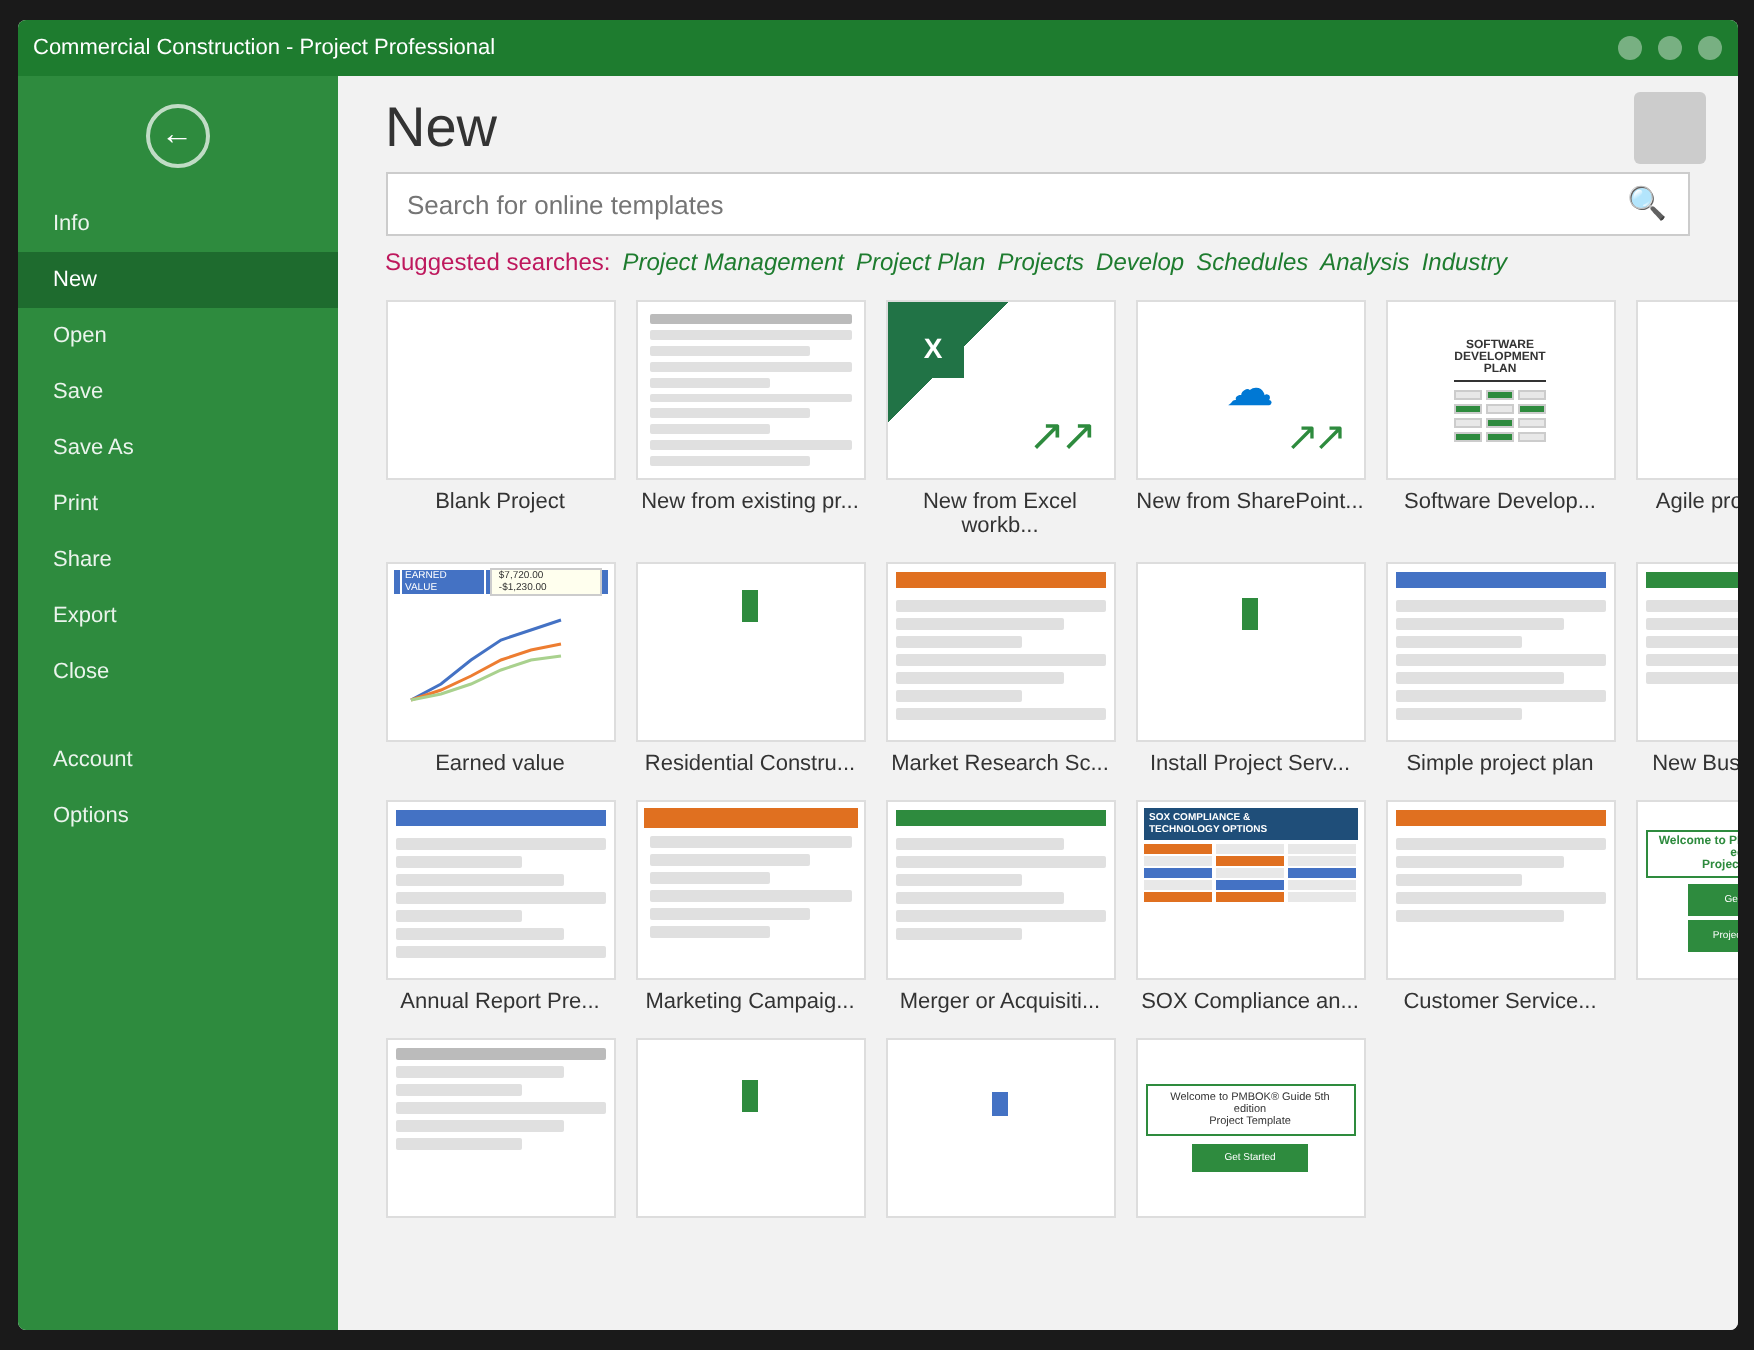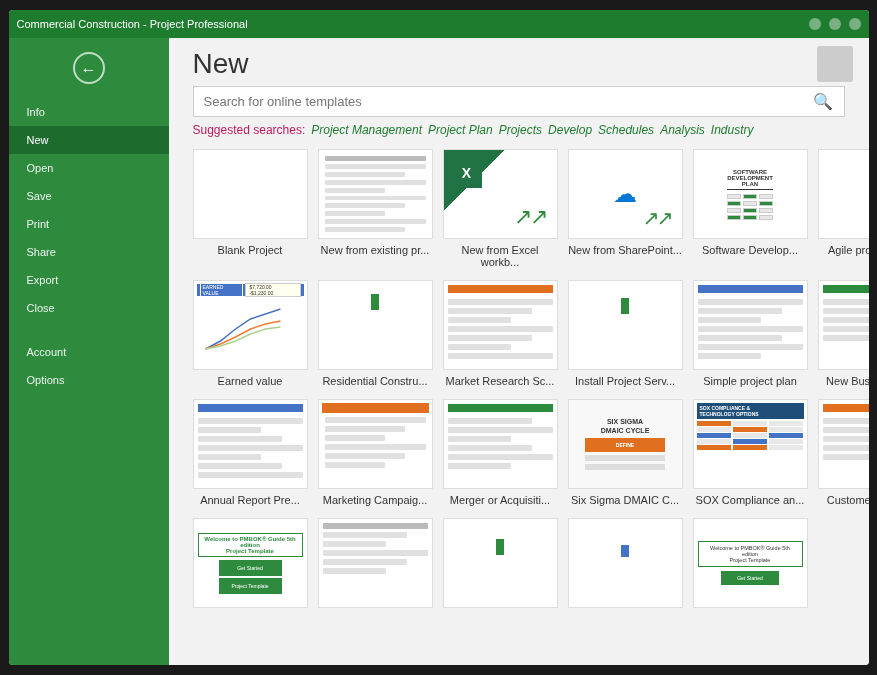--- a/index.html
+++ b/index.html
@@ -382,20 +382,21 @@
       <div class="sidebar-back">
         <div class="back-circle">
           <span>←</span>
         </div>
       </div>
       <div class="sidebar-nav">
         <div class="nav-item">Info</div>
         <div class="nav-item active">New</div>
         <div class="nav-item">Open</div>
         <div class="nav-item">Save</div>
+        <div class="nav-item">Save As</div>
         <div class="nav-item">Print</div>
         <div class="nav-item">Share</div>
         <div class="nav-item">Export</div>
         <div class="nav-item">Close</div>
       </div>
       <div class="sidebar-divider"></div>
       <div class="nav-item">Account</div>
       <div class="nav-item">Options</div>
     </div>
     <div class="main-content">
@@ -669,33 +670,20 @@
                 <div class="thumb-line"></div>
                 <div class="thumb-line short"></div>
                 <div class="thumb-line medium"></div>
                 <div class="thumb-line"></div>
                 <div class="thumb-line short"></div>
               </div>
             </div>
             <div class="template-label">Merger or Acquisiti...</div>
           </div>
 
-          <div class="template-item">
-            <div class="template-thumb">
-              <div class="sixsigma-thumb" style="width:100%;height:100%;background:#f8f8f8;display:flex;flex-direction:column;align-items:center;justify-content:center;gap:3px;padding:6px;">
-                <div style="font-size:7px;font-weight:bold;color:#333;text-align:center;line-height:1.2;">SIX SIGMA<br>DMAIC CYCLE</div>
-                <div style="width:80%;height:14px;background:#e07020;display:flex;align-items:center;justify-content:center;">
-                  <span style="font-size:5px;color:white;font-weight:bold;">DEFINE</span>
-                </div>
-                <div style="width:80%;height:6px;background:#ddd;"></div>
-                <div style="width:80%;height:6px;background:#ddd;"></div>
-              </div>
-            </div>
-            <div class="template-label">Six Sigma DMAIC C...</div>
-          </div>
 
           <div class="template-item">
             <div class="template-thumb">
               <div class="sox-thumb" style="width:100%;height:100%;">
                 <div class="sox-title-bar">
                   <div class="sox-title-text">SOX COMPLIANCE &amp;<br>TECHNOLOGY OPTIONS</div>
                 </div>
                 <div class="sox-rows">
                   <div class="sox-row">
                       <div class="sox-cell orange"></div>

